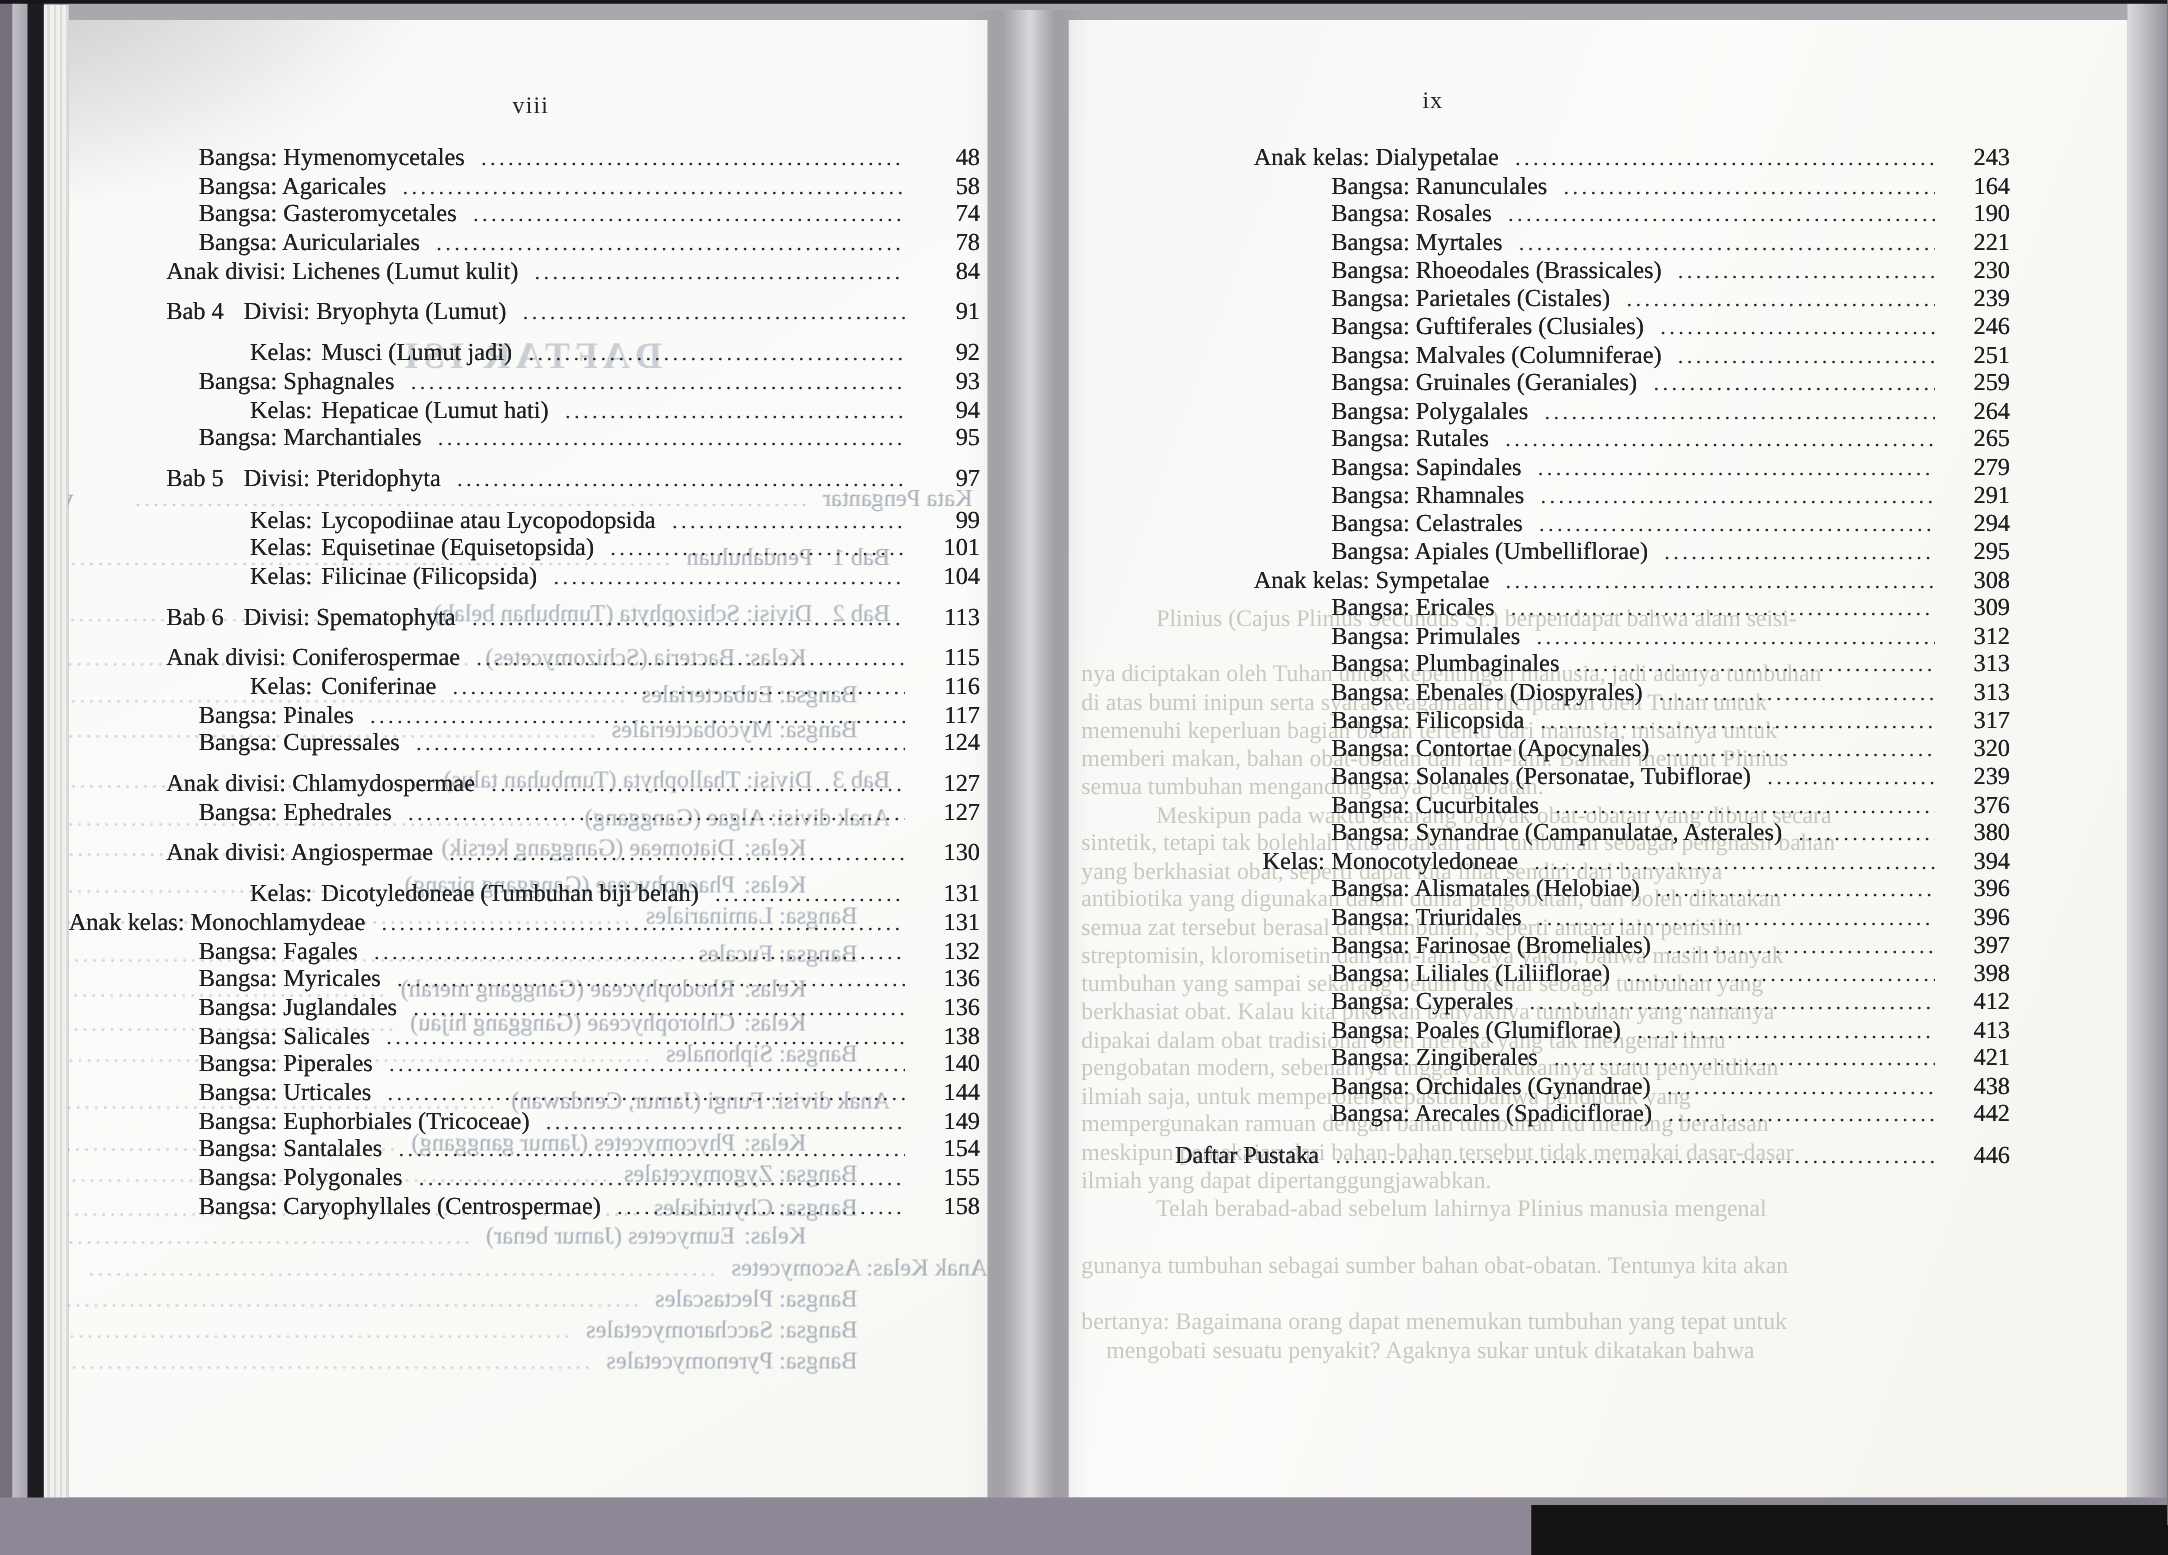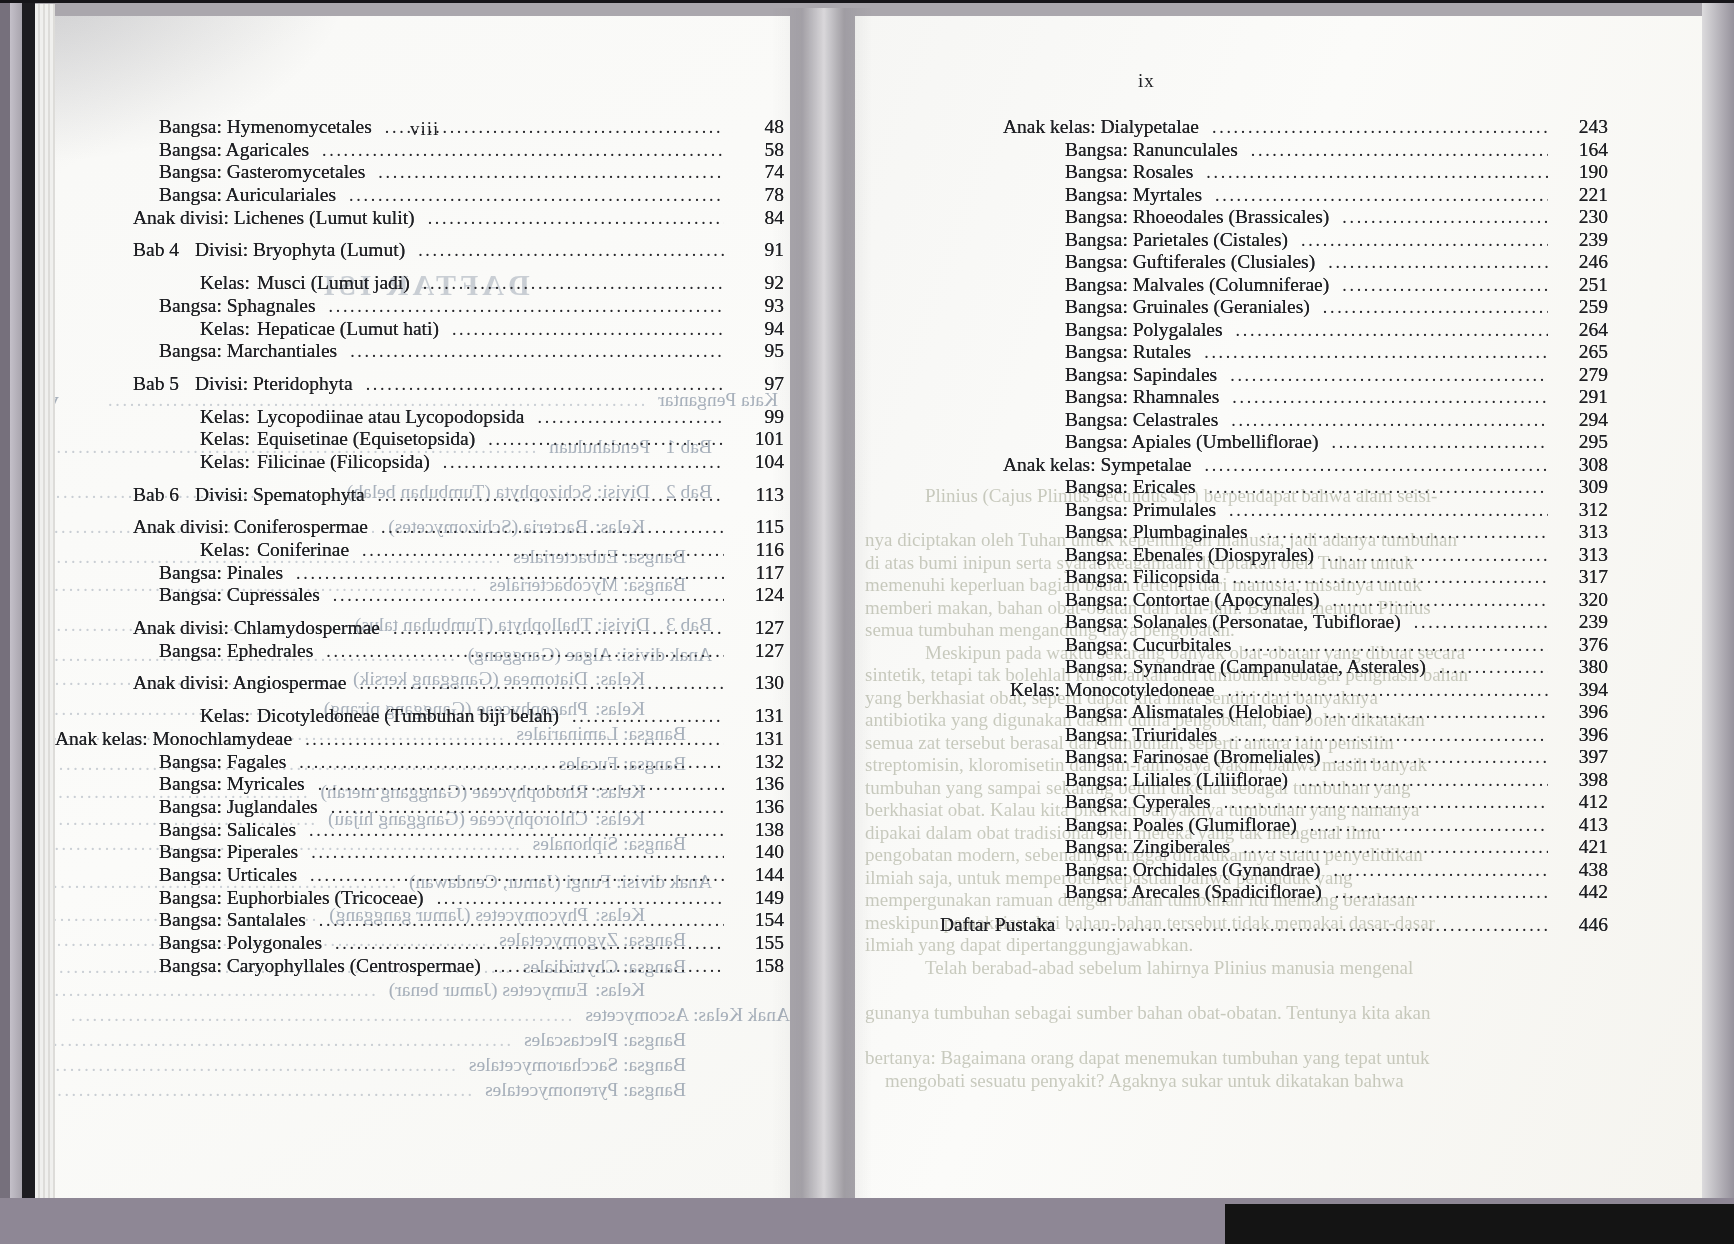--- a/index.html
+++ b/index.html
@@ -187,21 +187,21 @@
         </div>
         <div class="row L lv3" style="top: 1038px;">
           <span class="lbl">Bangsa: Saccharomycetales</span>
           <span class="leader"></span>
         </div>
         <div class="row L lv3" style="top: 1063px;">
           <span class="lbl">Bangsa: Pyrenomycetales</span>
           <span class="leader"></span>
         </div>
       </div>
-    <div class="folio" style="left:355px;top:58px;margin-top:44px;">viii</div>
+    <div class="folio" style="left:355px;top:58px;">viii</div>
     <div class="toc toc-left" id="tocL">
         <div class="row L lv3">
           <span class="lbl">Bangsa: Hymenomycetales</span>
           <span class="leader"></span>
           <span class="pg">48</span>
         </div>
         <div class="row L lv3">
           <span class="lbl">Bangsa: Agaricales</span>
           <span class="leader"></span>
           <span class="pg">58</span>

